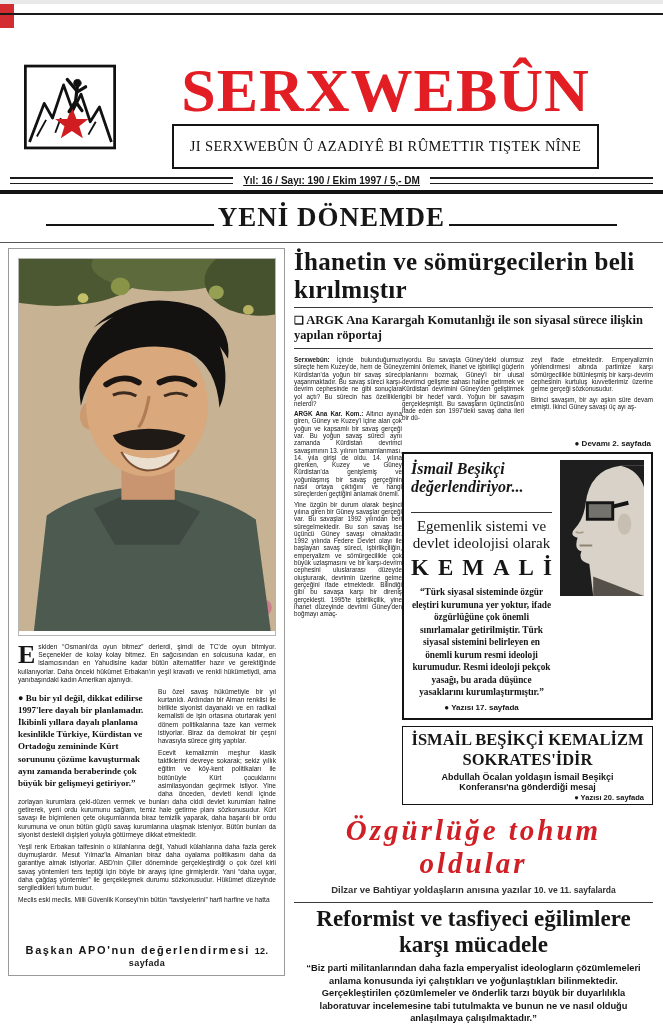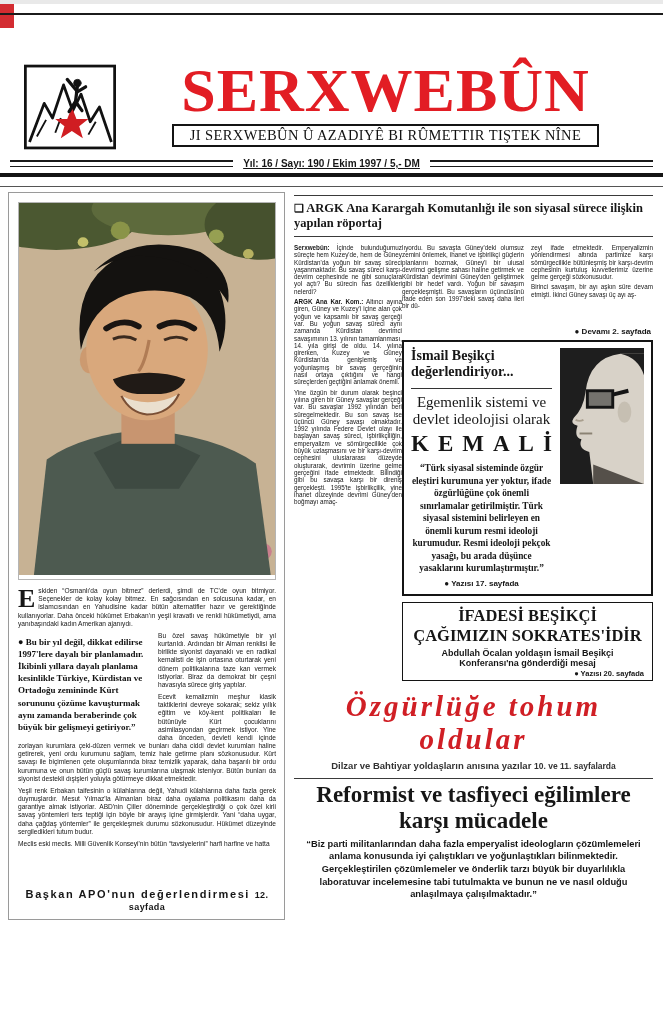--- a/index.html
+++ b/index.html
@@ -13,21 +13,21 @@
 
   
   .masthead { display:flex; align-items:flex-start; padding:58px 22px 0 24px; gap:14px; }
   .logo-box { width:92px; height:90px; flex:0 0 auto; }
   .mast-right { flex:1; text-align:center; }
   .paper-title {
     font-family:"Liberation Serif", serif; font-weight:bold;
     font-size:62px; line-height:0.92; color:#e21d24; letter-spacing:1px; white-space:nowrap;
   }
   .motto-box {
-    display:inline-block; border:2px solid #141414; padding:1px 16px; margin-top:5px;
+    display:inline-block; border:2px solid #141414; padding:12px 16px; margin-top:5px;
     font-family:"Liberation Serif", serif; font-size:14.5px; letter-spacing:0.4px; color:#111;
   }
   .issue-row { display:flex; align-items:center; margin:6px 10px 0 10px; gap:10px; }
   .dline { flex:1; height:4px; border-top:2px solid #1b1b1b; border-bottom:1px solid #1b1b1b; }
   .issue-text { font-size:10px; font-weight:bold; white-space:nowrap;text-decoration:underline; }
   .thick-rule { height:4px; background:#141414; margin-top:4px; }
 
   
   .kicker { display:flex; justify-content:center; align-items:flex-end; margin-top:8px; }
   .kicker .kline { width:168px; height:2px; background:#141414; margin-bottom:7px; }
@@ -70,21 +70,21 @@
   .iv-body { display:flex; margin-top:4px; }
   .iv-col1 { width:108px; flex:0 0 auto; font-size:6.3px; line-height:1.16; text-align:justify; }
   .iv-col1 p, .iv-colx p { margin:0 0 3px 0; }
   .iv-right { flex:1; min-width:0; }
   .iv-cols { display:flex; gap:7px; height:80px; overflow:hidden; font-size:6.3px; line-height:1.16; text-align:justify; }
   .iv-colx { flex:1; min-width:0; }
   .continue-line { text-align:right; font-weight:bold; font-size:8px; margin:3px 2px 4px 0; }
 
   .kemalizm-box { border:2px solid #141414; padding:6px 7px; display:flex; gap:8px; }
   .kem-text { flex:1; min-width:0; }
-  .kem-kicker { font-family:"Liberation Serif", serif; font-weight:bold; font-size:14px; border-bottom:1px solid #333; padding-bottom:8px; margin-bottom:5px; }
+  .kem-kicker { font-family:"Liberation Serif", serif; font-weight:bold; font-size:16px; border-bottom:1px solid #333; padding-bottom:16px; margin-bottom:5px;font-style:italic; }
   .kem-overline { text-align:center; font-family:"Liberation Serif", serif; font-size:15px; }
   .kem-title { text-align:center; font-family:"Liberation Serif", serif; font-weight:bold; font-size:23px; letter-spacing:9px; margin:3px 0 5px; }
   .kem-quote { text-align:center; font-family:"Liberation Serif", serif; font-weight:bold; font-size:9.3px; line-height:1.35; }
   .kem-ref { text-align:center; font-weight:bold; font-size:8px; margin-top:4px; }
   .kem-photo { width:84px; flex:0 0 auto; }
 
   .sokrates-box { border:1px solid #141414; margin-top:6px; padding:3px 8px 2px; text-align:center; }
   .sok-title { font-family:"Liberation Serif", serif; font-weight:bold; font-size:16.5px; }
   .sok-sub { font-weight:bold; font-size:9px; margin-top:2px; }
   .sok-ref { text-align:right; font-weight:bold; font-size:7.5px; margin-top:1px; }
@@ -129,20 +129,25 @@
       <div class="motto-box">JI SERXWEBÛN Û AZADIYÊ BI RÛMETTIR TIŞTEK NÎNE</div>
     </div>
   </div>
   <div class="issue-row">
     <div class="dline"></div>
     <div class="issue-text">Yıl: 16 / Sayı: 190 / Ekim 1997 / 5,- DM</div>
     <div class="dline"></div>
   </div>
   <div class="thick-rule"></div>
 
+  <div class="kicker">
+    <div class="kline"></div>
+    <div class="ktext">YENİ DÖNEMDE</div>
+    <div class="kline"></div>
+  </div>
   <div class="banner-rule"></div>
 
   <div class="content">
 
     <div class="left-col">
       <div class="photo-frame">
         <svg viewBox="0 0 240 380" width="100%" height="372" preserveAspectRatio="none">
           <rect width="240" height="380" fill="#c7b294"></rect>
           <ellipse cx="35" cy="16" rx="78" ry="32" fill="#4b5831"></ellipse>
           <ellipse cx="140" cy="6" rx="72" ry="27" fill="#5d6a3c"></ellipse>
@@ -182,20 +187,21 @@
         <p>Meclis eski meclis. Milli Güvenlik Konseyi'nin bütün “tavsiyelerini” harfi harfine ve hatta</p>
       </div>
       <div class="apo-footer">
         <span>Başkan APO'nun değerlendirmesi</span>
         <span class="pg">12. sayfada</span>
       </div>
     </div>
 
     <div class="right-col">
 
+      <div class="ih-headline">İhanetin ve sömürgecilerin beli kırılmıştır</div>
       <div class="thin-rule"></div>
       <div class="ih-subhead">
         <span class="sq">❑</span>
         <span>ARGK Ana Karargah Komutanlığı ile son siyasal sürece ilişkin yapılan röportaj</span>
       </div>
       <div class="thin-rule"></div>
 
       <div class="iv-body">
         <div class="iv-col1">
           <p><b>Serxwebûn:</b> <span>İçinde bulunduğumuz süreçte hem Kuzey'de, hem de Güney Kürdistan'da yoğun bir savaş süreci yaşanmaktadır. Bu savaş süreci karşı-devrim cephesinde ne gibi sonuçlara yol açtı? Bu sürecin has özellikleri nelerdi?</span></p>
@@ -231,21 +237,21 @@
                 <ellipse cx="66" cy="66" rx="7" ry="11" fill="#c6bfb2"></ellipse>
                 <rect x="28" y="44" width="26" height="17" fill="rgba(35,35,35,0.55)" stroke="#151515" stroke-width="3"></rect>
                 <path d="M54,48 L70,44" stroke="#151515" stroke-width="4"></path>
                 <path d="M20,88 L33,88" stroke="#8a8273" stroke-width="2"></path>
                 <path d="M16,74 Q20,76 24,74" stroke="#a99f8e" stroke-width="2" fill="none"></path>
               </svg>
             </div>
           </div>
 
           <div class="sokrates-box">
-            <div class="sok-title">İFADESİ BEŞİKÇİ ÇAĞIMIZIN SOKRATES'İDİR</div>
+            <div class="sok-title">İSMAİL BEŞİKÇİ KEMALİZM SOKRATES'İDİR</div>
             <div class="sok-sub">Abdullah Öcalan yoldaşın İsmail Beşikçi Konferansı'na gönderdiği mesaj</div>
             <div class="sok-ref">● Yazısı 20. sayfada</div>
           </div>
         </div>
       </div>
 
       <div class="tohum">
         <div class="tohum-title">Özgürlüğe tohum oldular</div>
         <div class="tohum-sub">
           <span>Dilzar ve Bahtiyar yoldaşların anısına yazılar</span>

